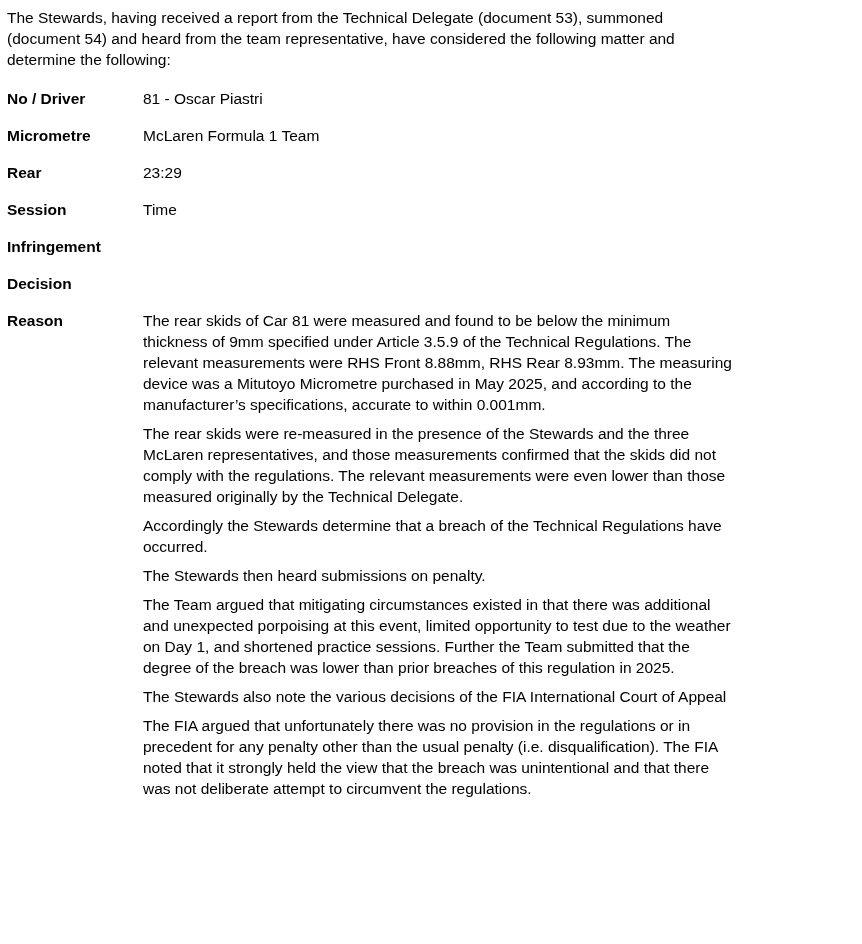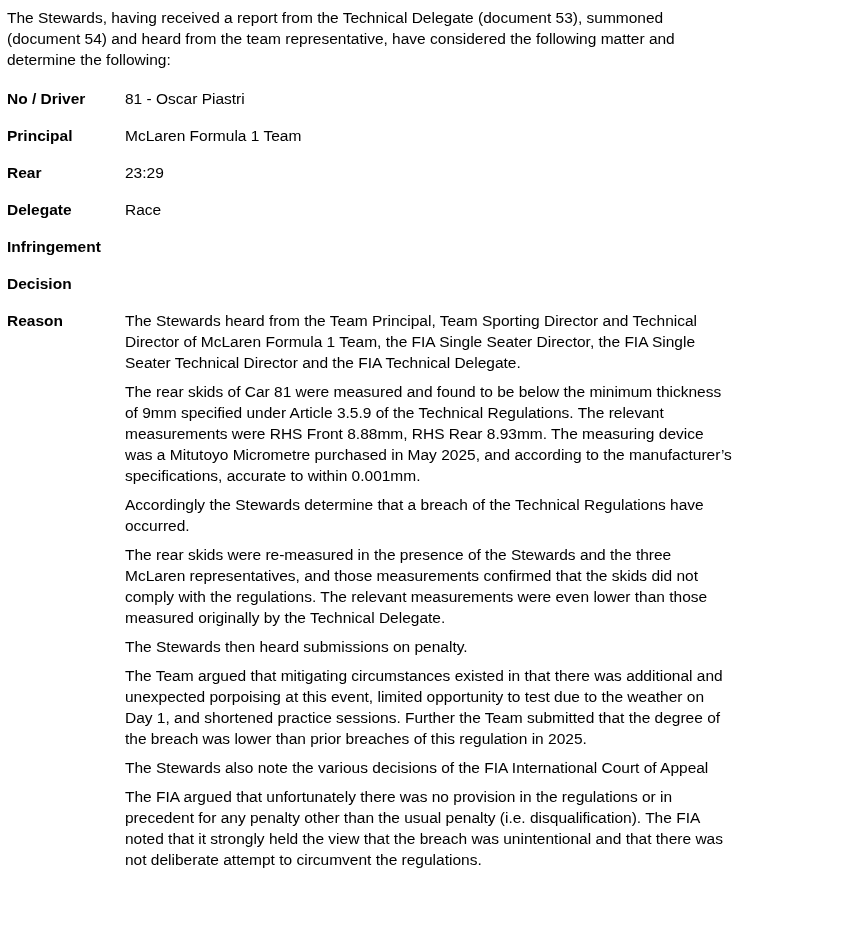--- a/index.html
+++ b/index.html
@@ -18,20 +18,21 @@
     height: 944px;
     padding: 7px 16px 0 7px;
   }
   .intro {
     margin: 0 0 18px 0;
   }
   .row {
     display: grid;
     grid-template-columns: 118px 1fr;
     margin-top: 16px;
+    gap: 18px;
   }
   .label {
     font-weight: bold;
   }
   .value p {
     margin: 0 0 8px 0;
   }
   .value p:last-child {
     margin-bottom: 0;
   }
@@ -42,50 +43,49 @@
 <div class="page">
 
   <p class="intro">The Stewards, having received a report from the Technical Delegate (document 53), summoned (document 54) and heard from the team representative, have considered the following matter and determine the following:</p>
 
   <div class="row">
     <div class="label">No / Driver</div>
     <div class="value">81 - Oscar Piastri</div>
   </div>
 
   <div class="row">
-    <div class="label">Principal</div>
+    <div class="label">Micrometre</div>
     <div class="value">McLaren Formula 1 Team</div>
   </div>
 
   <div class="row">
     <div class="label">Rear</div>
     <div class="value">23:29</div>
   </div>
 
   <div class="row">
-    <div class="label">Delegate</div>
-    <div class="value">Race</div>
+    <div class="label">Session</div>
+    <div class="value">Time</div>
   </div>
 
 
   <div class="row">
     <div class="label">Infringement</div>
   </div>
 
   <div class="row">
     <div class="label">Decision</div>
   </div>
 
   <div class="row">
     <div class="label">Reason</div>
     <div class="value">
-      <p>The Stewards heard from the Team Principal, Team Sporting Director and Technical Director of McLaren Formula 1 Team, the FIA Single Seater Director, the FIA Single Seater Technical Director and the FIA Technical Delegate.</p>
       <p>The rear skids of Car 81 were measured and found to be below the minimum thickness of 9mm specified under Article 3.5.9 of the Technical Regulations. The relevant measurements were RHS Front 8.88mm, RHS Rear 8.93mm. The measuring device was a Mitutoyo Micrometre purchased in May 2025, and according to the manufacturer’s specifications, accurate to within 0.001mm.</p>
+      <p>The rear skids were re-measured in the presence of the Stewards and the three McLaren representatives, and those measurements confirmed that the skids did not comply with the regulations. The relevant measurements were even lower than those measured originally by the Technical Delegate.</p>
       <p>Accordingly the Stewards determine that a breach of the Technical Regulations have occurred.</p>
-      <p>The rear skids were re-measured in the presence of the Stewards and the three McLaren representatives, and those measurements confirmed that the skids did not comply with the regulations. The relevant measurements were even lower than those measured originally by the Technical Delegate.</p>
       <p>The Stewards then heard submissions on penalty.</p>
       <p>The Team argued that mitigating circumstances existed in that there was additional and unexpected porpoising at this event, limited opportunity to test due to the weather on Day 1, and shortened practice sessions. Further the Team submitted that the degree of the breach was lower than prior breaches of this regulation in 2025.</p>
       <p>The Stewards also note the various decisions of the FIA International Court of Appeal</p>
       <p>The FIA argued that unfortunately there was no provision in the regulations or in precedent for any penalty other than the usual penalty (i.e. disqualification). The FIA noted that it strongly held the view that the breach was unintentional and that there was not deliberate attempt to circumvent the regulations.</p>
     </div>
   </div>
 
 </div>
 
 </body></html>

